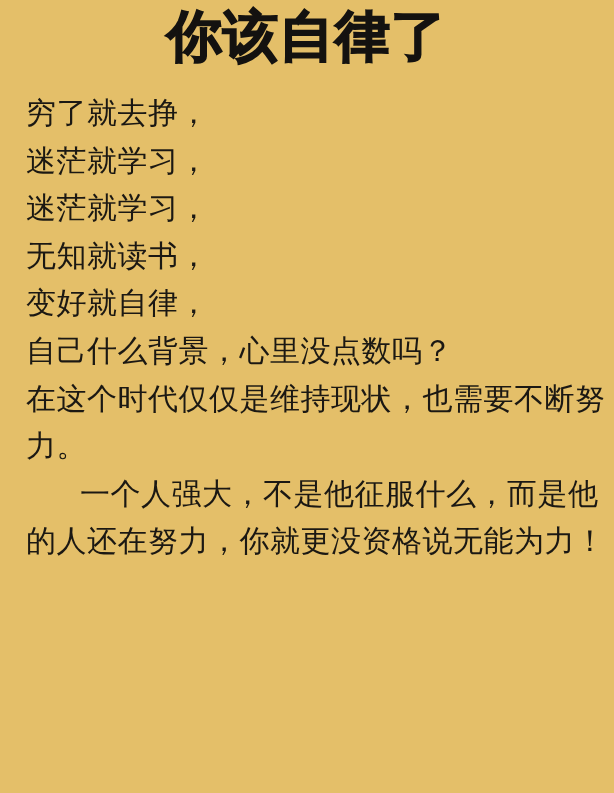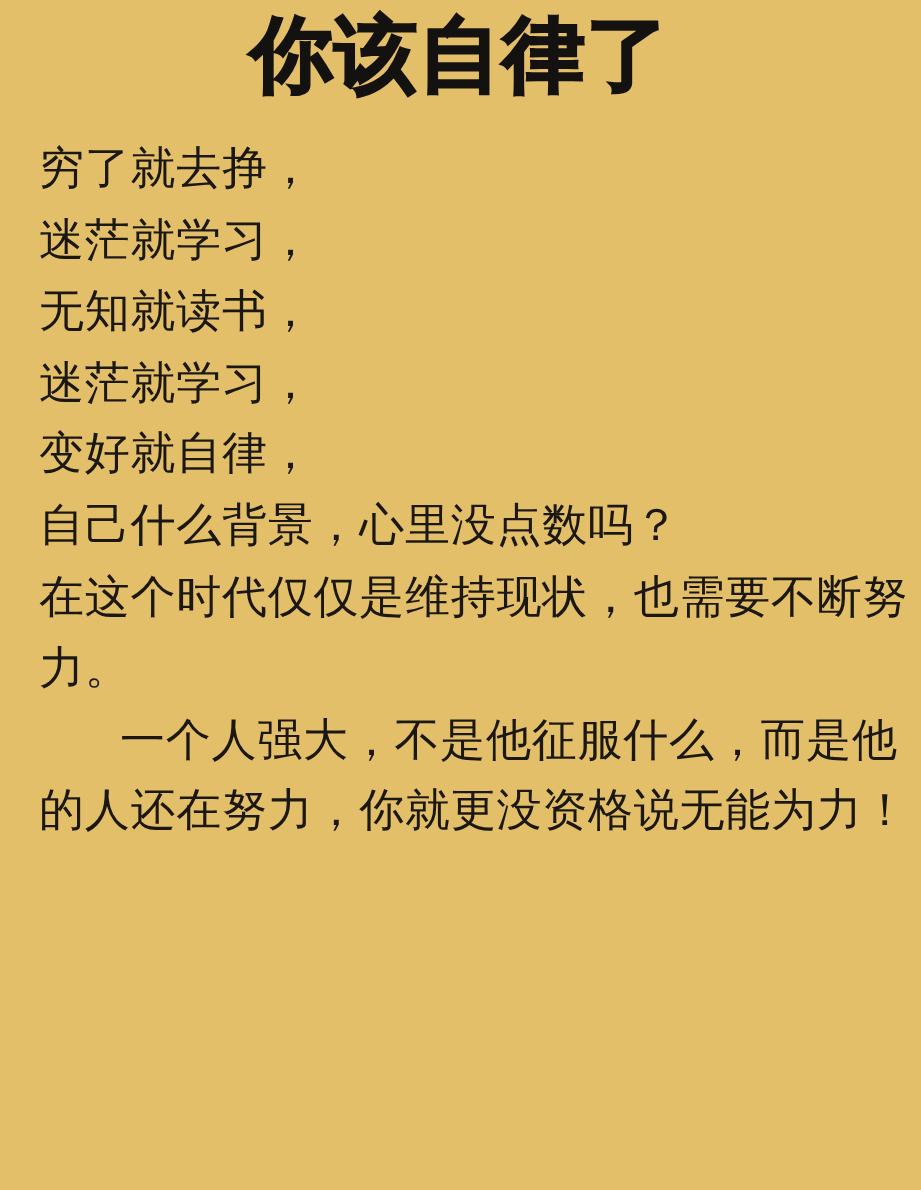--- a/index.html
+++ b/index.html
@@ -48,22 +48,22 @@
 </style>
 </head>
 <body>
 
 <div class="poster">
   <h1 class="poster-title">你该自律了</h1>
 
   <div class="poster-body">
     <div class="text-line">穷了就去挣，</div>
     <div class="text-line">迷茫就学习，</div>
+    <div class="text-line">迷茫就学习，</div>
     <div class="text-line">无知就读书，</div>
-    <div class="text-line">迷茫就学习，</div>
     <div class="text-line">变好就自律，</div>
     <div class="text-line">自己什么背景，心里没点数吗？</div>
     <div class="text-line">在这个时代仅仅是维持现状，也需要不断努</div>
     <div class="text-line">力。</div>
     <div class="text-line indent">一个人强大，不是他征服什么，而是他</div>
     <div class="text-line">的人还在努力，你就更没资格说无能为力！</div>
   </div>
 </div>
 
 </body></html>

